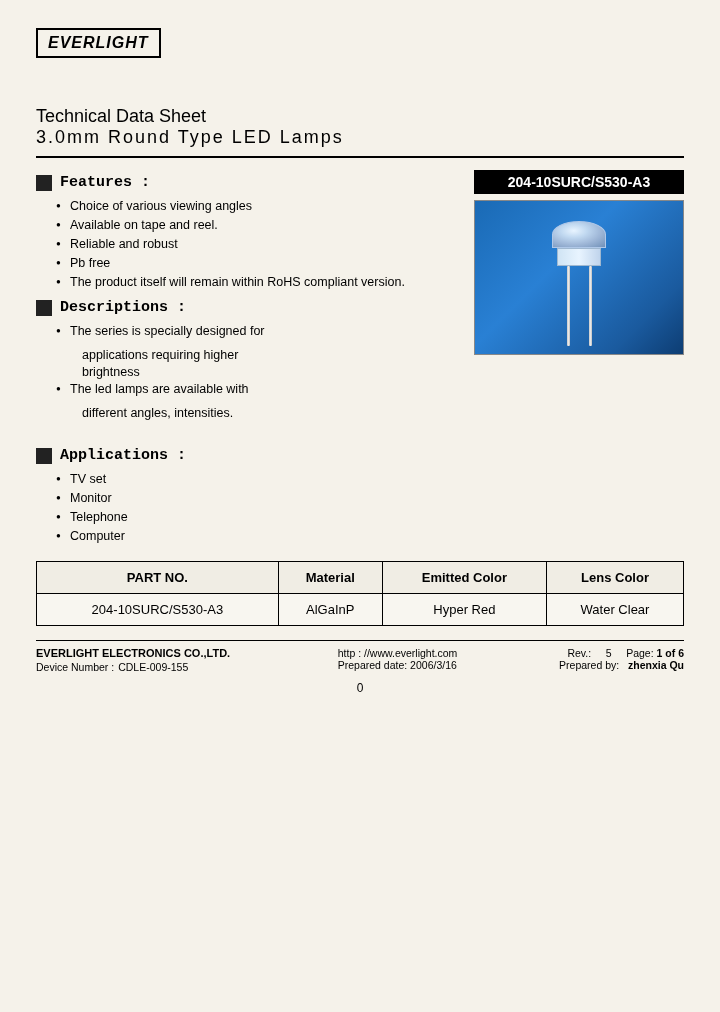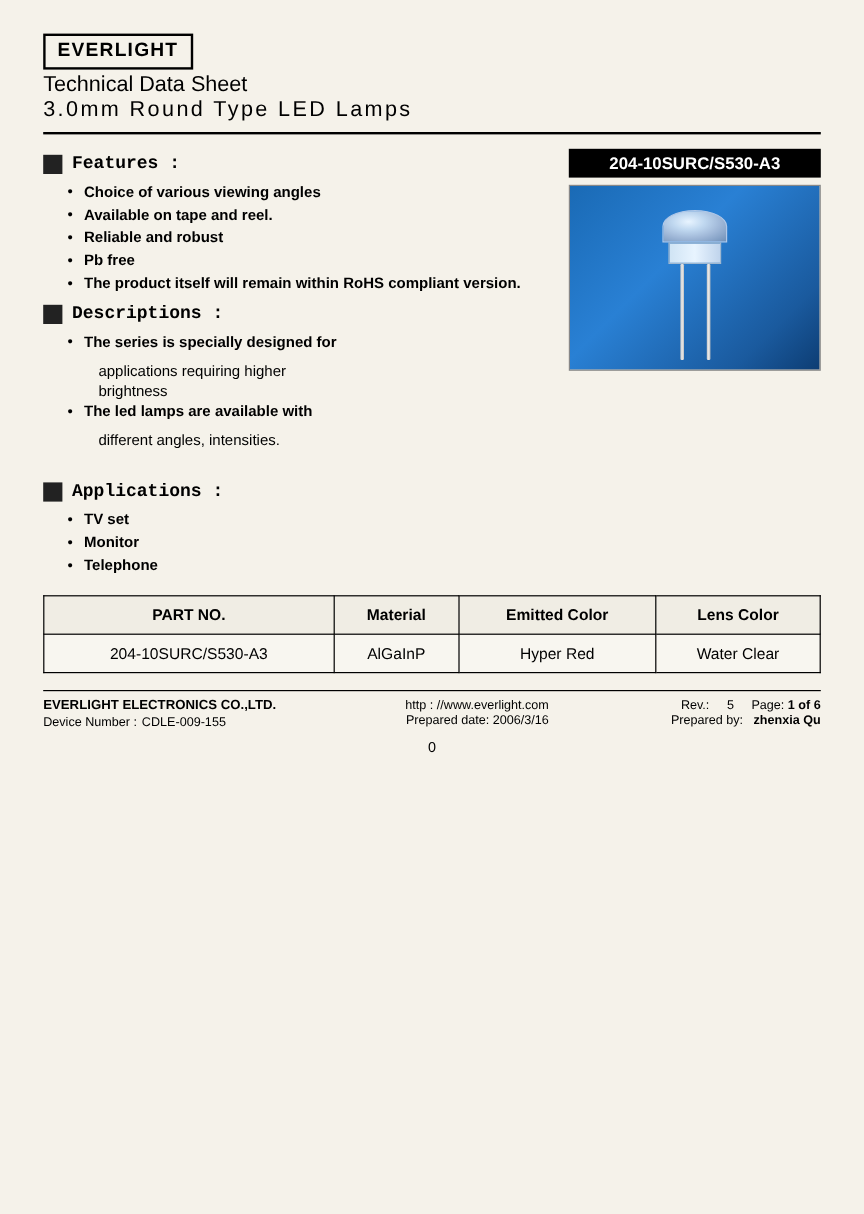--- a/index.html
+++ b/index.html
@@ -19,28 +19,30 @@
     }
 
     
     .logo-box {
       border: 2px solid #000;
       display: inline-block;
       padding: 4px 10px;
       font-size: 16px;
       font-weight: bold;
       letter-spacing: 1px;
-      margin-bottom: 2px;
-      font-family: Arial, sans-serif;
+      margin-bottom: 16px;
+      font-family: Arial, sans-serif;
+      font-style: italic;
     }
     .title-block { margin-bottom: 6px; }
     .title-line1 {
       font-size: 18px;
       font-weight: normal;
       font-family: Arial, sans-serif;
+      margin-top: 32px;
     }
     .title-line2 {
       font-size: 18px;
       font-weight: normal;
       font-family: Arial, sans-serif;
       letter-spacing: 2px;
     }
     .header-divider {
       border: none;
       border-top: 2.5px solid #000;
@@ -147,21 +149,20 @@
     .section-title {
       font-size: 15px;
       font-weight: bold;
       font-family: Liberation Mono, monospace;
     }
 
     .bullet-list {
       list-style: none;
       padding-left: 20px;
       margin-bottom: 10px;
-      font-weight: bold;
     }
     .bullet-list li {
       font-size: 12.5px;
       font-family: Arial, sans-serif;
       margin-bottom: 5px;
       position: relative;
       padding-left: 14px;
     }
     .bullet-list li::before {
       content: '●';
@@ -208,21 +209,21 @@
       margin: 14px 0 6px 0;
     }
     .footer-content {
       display: flex;
       justify-content: space-between;
       align-items: flex-start;
       font-family: Arial, sans-serif;
       font-size: 10.5px;
     }
     .footer-left { width: 200px; }
-    .footer-center { text-align: right; }
+    .footer-center { text-align: left; }
     .footer-right { text-align: right; }
     .footer-company { font-size: 11px; font-weight: bold; margin-bottom: 2px; }
     .footer-device { display: flex; gap: 4px; font-size: 10.5px; }
     .footer-page-num {
       text-align: center;
       font-size: 12px;
       margin-top: 8px;
       font-family: Arial, sans-serif;
     }
   </style>
@@ -280,20 +281,21 @@
       <div class="spacer"></div>
 
       <div class="section-header">
         <div class="section-square"></div>
         <span class="section-title">Applications :</span>
       </div>
       <ul class="bullet-list">
         <li>TV set</li>
         <li>Monitor</li>
         <li>Telephone</li>
+        <li>Computer</li>
       </ul>
 
     </div>
 
     <div class="right-col">
       <div class="part-label">204-10SURC/S530-A3</div>
       <div class="led-image">
         <div class="led-image-inner">
           <div class="led-shape">
             <div class="led-dome"></div>

